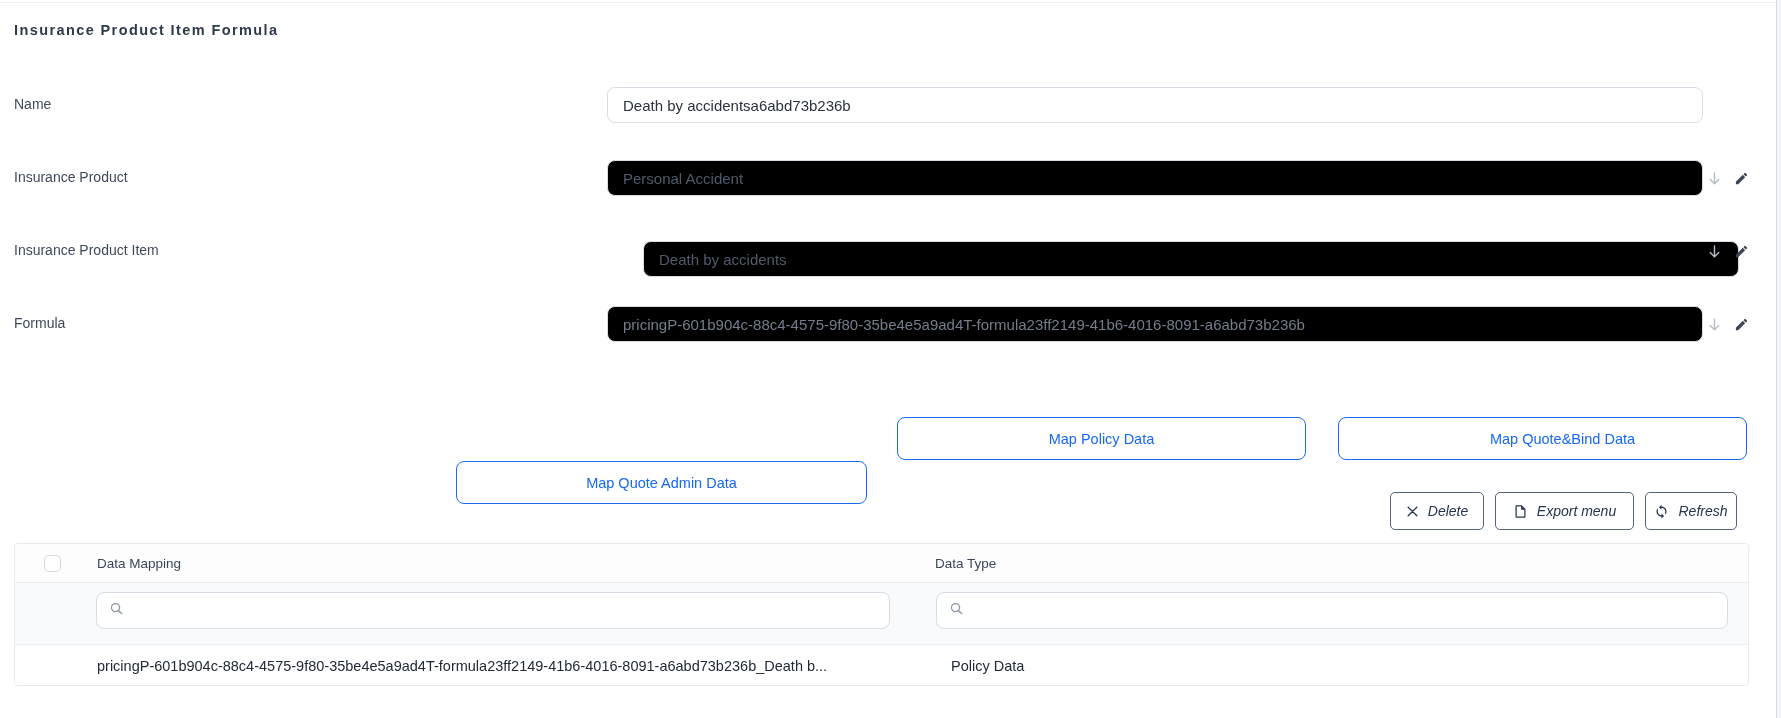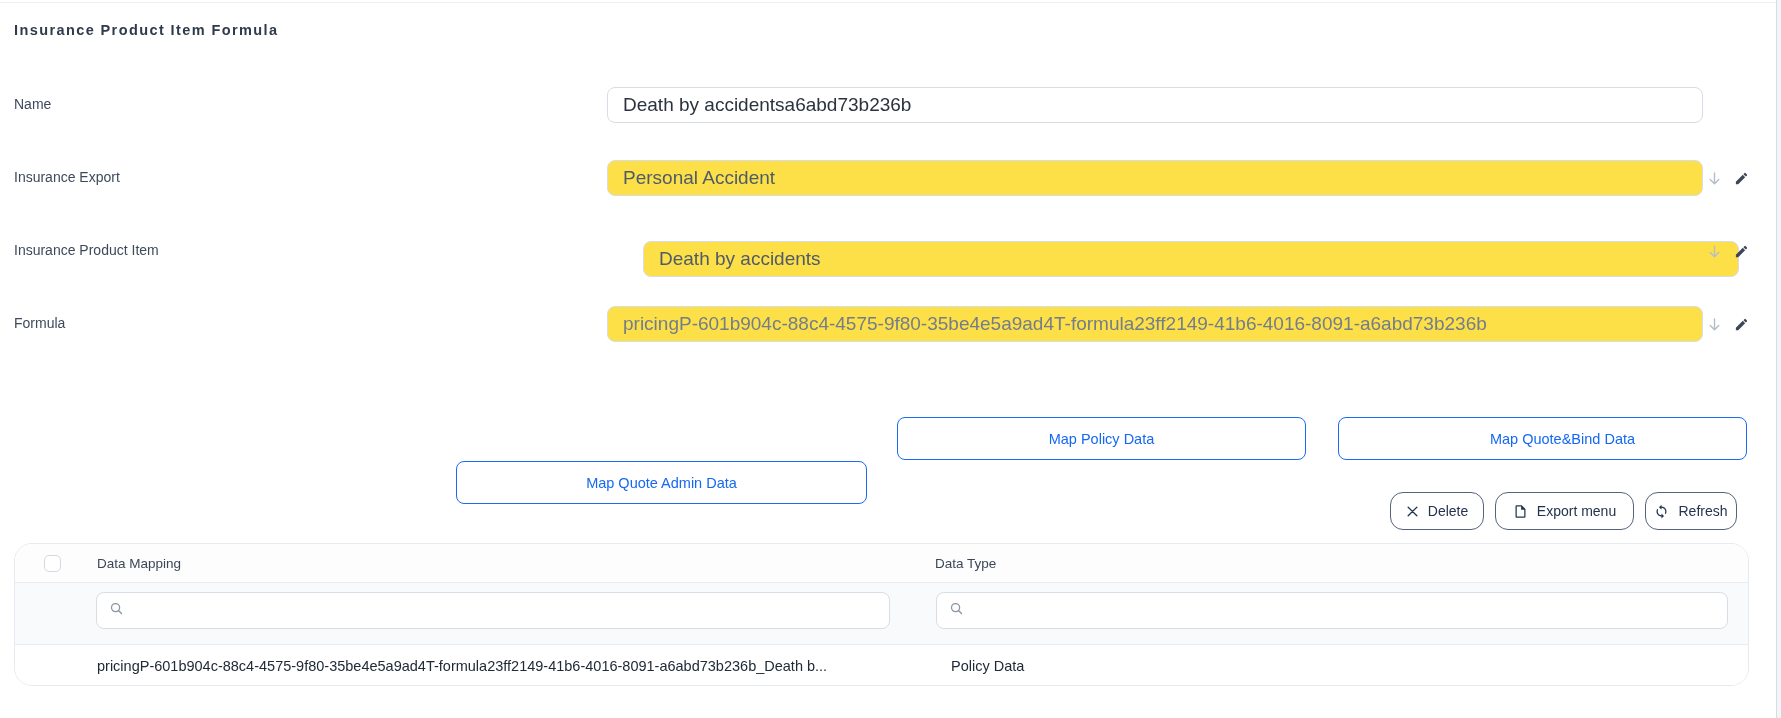--- a/index.html
+++ b/index.html
@@ -9,49 +9,49 @@
 
   .hairline { left:0; top:2px; width:1781px; height:1px; background:#edf0f4; }
 
   .page-title { left:14px; top:22px; font-size:14.5px; font-weight:600;
     letter-spacing:1.4px; color:#2f3a4d; }
 
   .field-label { left:14px; font-size:14px; color:#3e4a5b; line-height:20px;text-align:right; }
   .lbl-0 { top:94px; } .lbl-1 { top:167px; } .lbl-2 { top:240px; } .lbl-3 { top:313px; }
 
   .tf { left:607px; width:1096px; height:36px; border:1px solid #d7dde4;
-    border-radius:8px; background:#fff; padding:0 15px; font-size:19px;
+    border-radius:8px; background:#fff; padding:0 15px; font-size:15px;
     color:#2a333f; font-family:"Liberation Sans", sans-serif; outline:none; display:block; }
-  .tf.ro { background:#fde047; color:#4f5b6b; }
+  .tf.ro { background:#000000; color:#4f5b6b; }
   .tf.formula { color:#737d8b; }
   .tf-0 { top:87px; } .tf-1 { top:160px; } .tf-2 { top:241px;margin-left:36px; } .tf-3 { top:306px; }
 
   .picker-icons { width:48px; height:20px; left:1705px; display:flex;
     align-items:center; gap:9px; }
   .pick-1 { top:168px; } .pick-2 { top:241px; } .pick-3 { top:314px; }
   .icon-btn { width:18px; height:18px; display:flex; align-items:center;
     justify-content:center; cursor:pointer; background:none; border:none; padding:0; }
 
   .map-btn { top:417px; height:43px; background:#fff; border:1px solid #1a6bf3;
     border-radius:8px; color:#1668f2; font-size:14.5px; display:flex;
     align-items:center; justify-content:center; cursor:pointer;
     font-family:"Liberation Sans", sans-serif; }
   .map-0 { left:456px; width:411px;margin-top:44px; } .map-1 { left:897px; width:409px; }
   .map-2 { left:1338px; width:409px;padding-left:40px; }
 
   .act-btn { top:492px; height:38px; background:#fff; border:1px solid #55637c;
-    border-radius:13px; color:#24344f; font-size:14px; font-weight:500;
+    border-radius:5px; color:#24344f; font-size:14px; font-weight:500;
     display:flex; align-items:center; justify-content:center; gap:9px;
-    cursor:pointer; font-family:"Liberation Sans", sans-serif; }
+    cursor:pointer; font-family:"Liberation Sans", sans-serif;font-style:italic; }
   .act-delete { left:1390px; width:94px; }
   .act-export { left:1495px; width:139px; }
   .act-refresh { left:1645px; width:92px; }
 
   .table-card { left:14px; top:543px; width:1735px; height:143px;
-    border:1px solid #e6ebf1; border-radius:18px; overflow:hidden; background:#fff; }
+    border:1px solid #e6ebf1; border-radius:4px; overflow:hidden; background:#fff; }
   .thead { position:absolute; left:0; top:0; width:100%; height:39px;
     background:#fdfdfe; border-bottom:1px solid #e9edf2; }
   .checkbox { position:absolute; left:29px; top:11px; width:17px; height:17px;
     border:1.5px solid #d2d9e2; border-radius:5px; background:#fff; cursor:pointer; }
   .th { position:absolute; top:0; height:39px; display:flex; align-items:center;
     font-size:13.5px; color:#3b4759; }
   .th-1 { left:82px; } .th-2 { left:920px; }
   .tfilter { position:absolute; left:0; top:39px; width:100%; height:62px;
     background:#f8fafc; border-bottom:1px solid #e9edf2; }
   .search-box { position:absolute; top:9px; height:37px; border:1px solid #d7dde4;
@@ -70,21 +70,21 @@
     border-left:1px solid #d6dce3; }
 </style>
 </head>
 <body>
 
 <div class="abs hairline"></div>
 
 <div class="abs page-title">Insurance Product Item Formula</div>
 
 <div class="abs field-label lbl-0">Name</div>
-<div class="abs field-label lbl-1">Insurance Export</div>
+<div class="abs field-label lbl-1">Insurance Product</div>
 <div class="abs field-label lbl-2">Insurance Product Item</div>
 <div class="abs field-label lbl-3">Formula</div>
 
 <input class="abs tf tf-0" value="Death by accidentsa6abd73b236b" style="">
 <input class="abs tf ro tf-1" readonly="" value="Personal Accident" style="">
 <input class="abs tf ro tf-2" readonly="" value="Death by accidents" style="">
 <input class="abs tf ro formula tf-3" readonly="" value="pricingP-601b904c-88c4-4575-9f80-35be4e5a9ad4T-formula23ff2149-41b6-4016-8091-a6abd73b236b" style="">
 
 <div class="abs picker-icons pick-1">
   <button class="icon-btn" title="">

